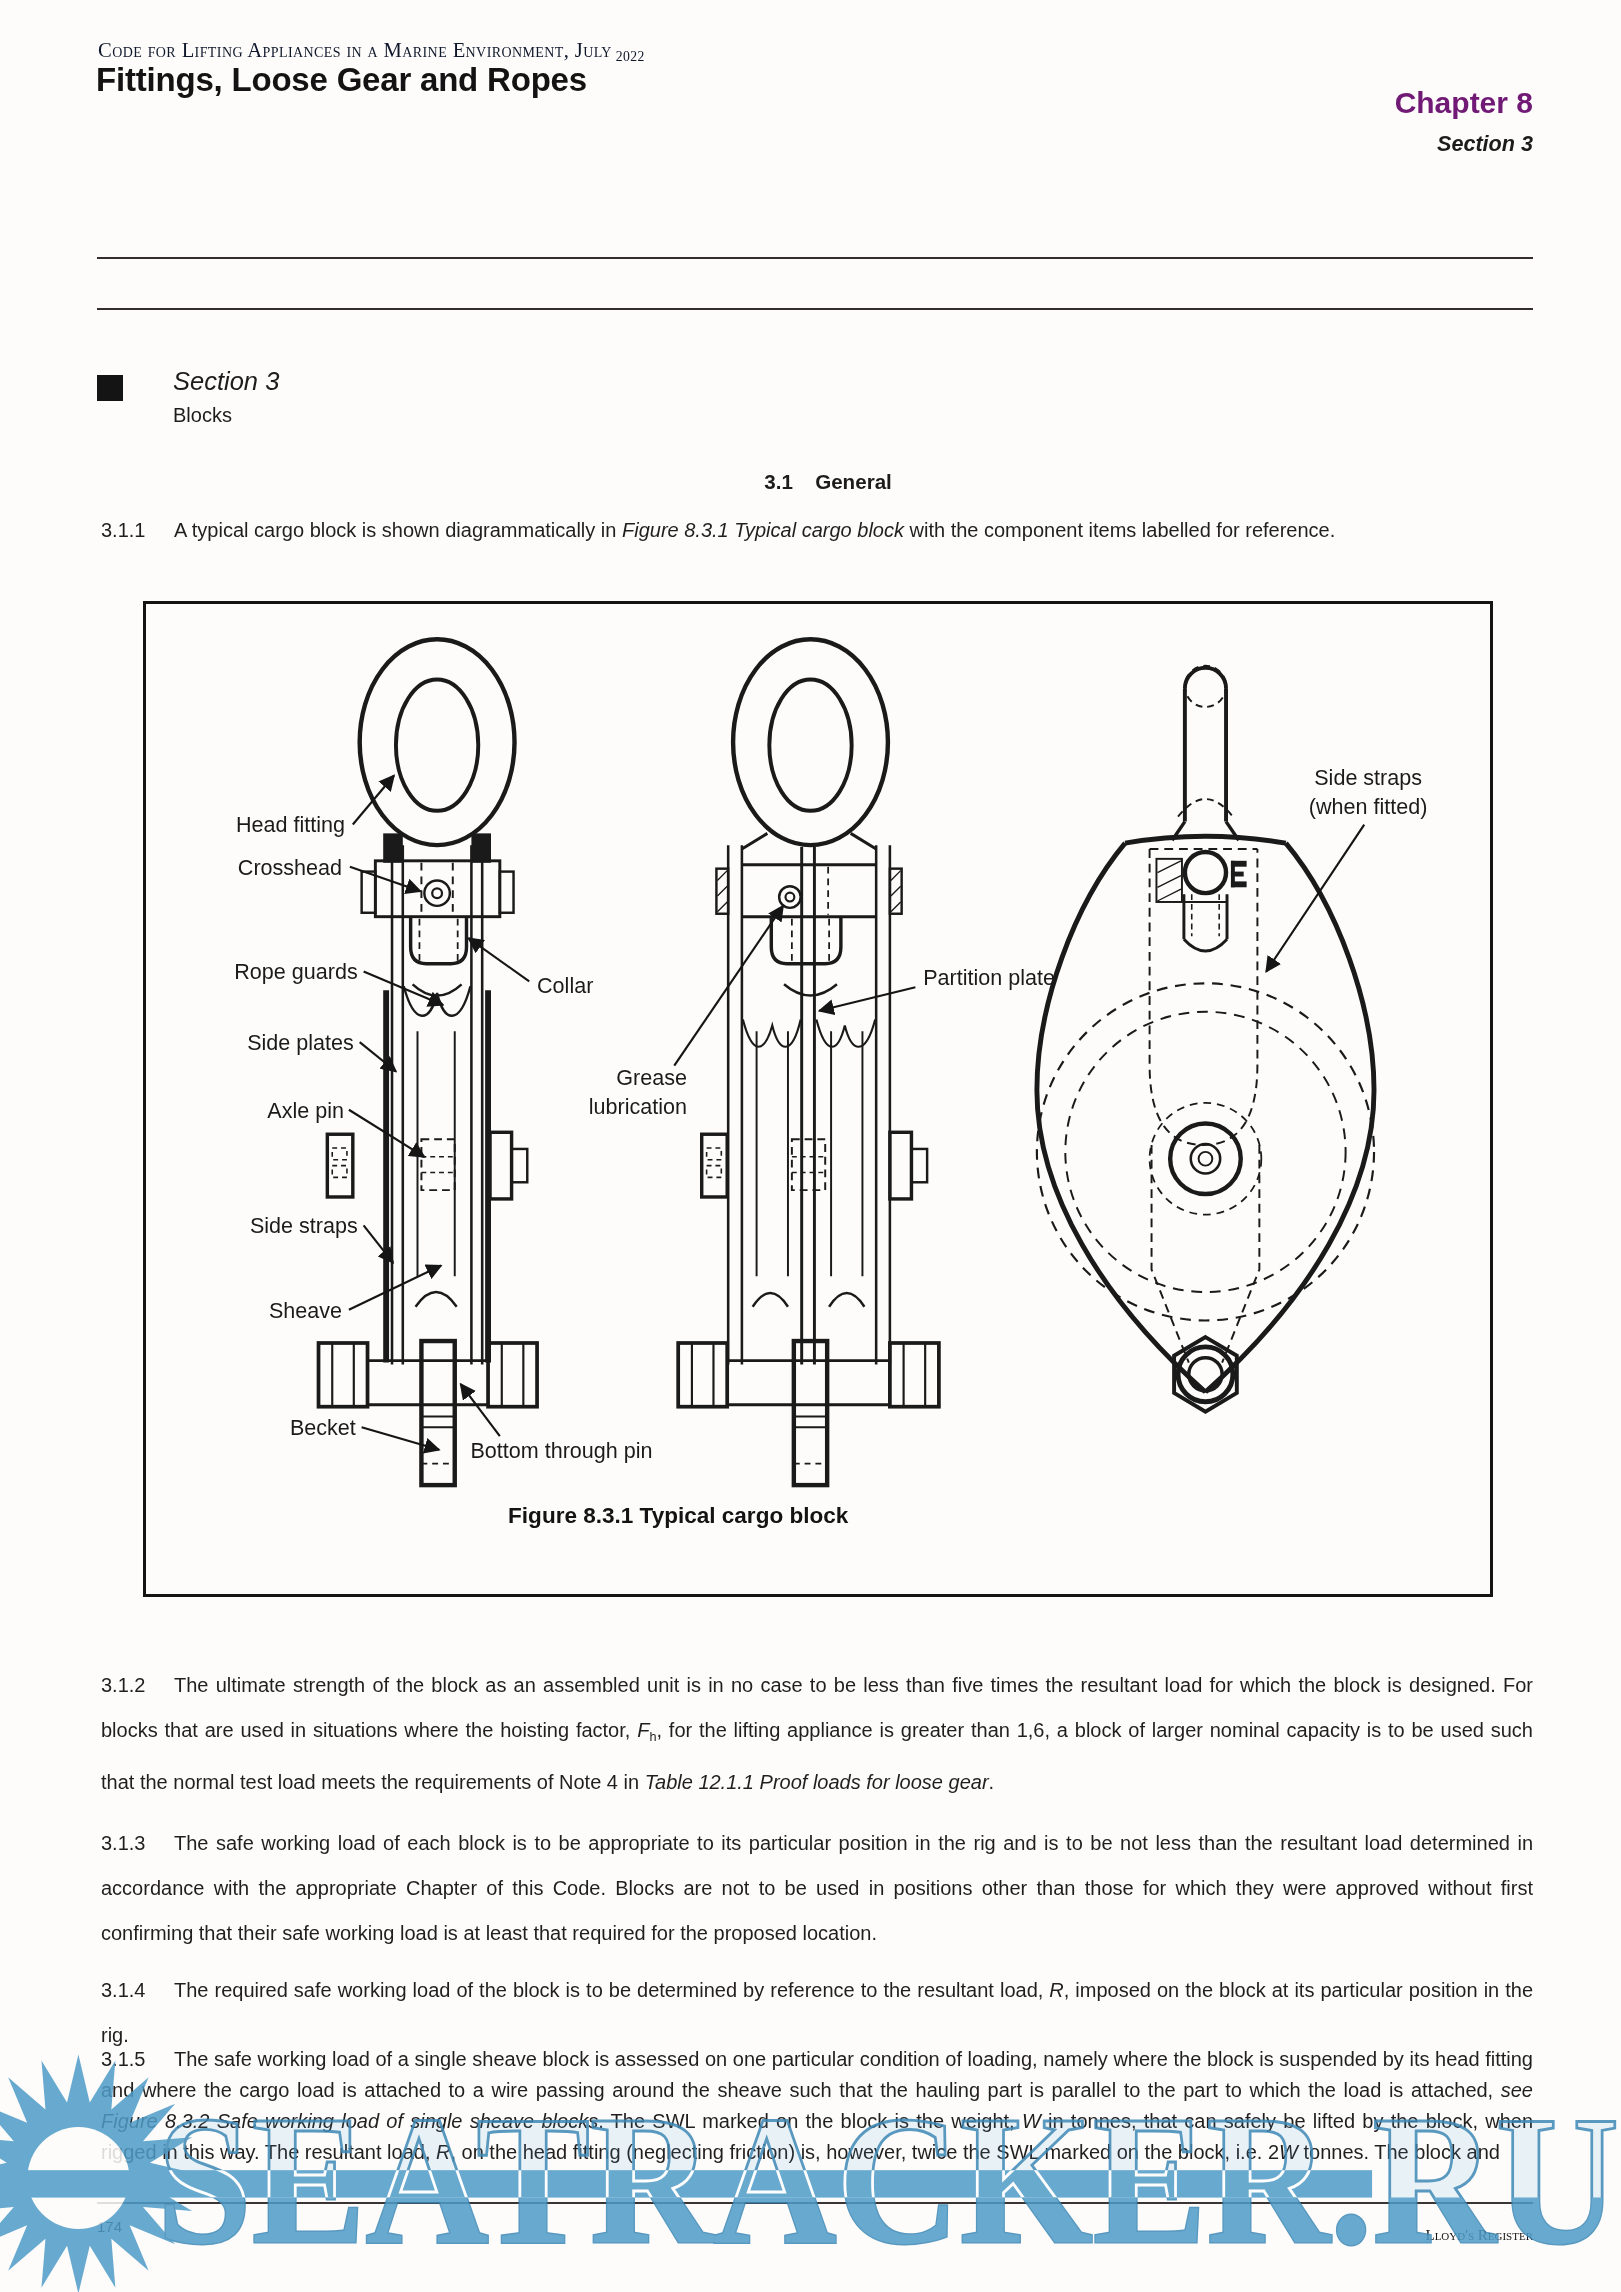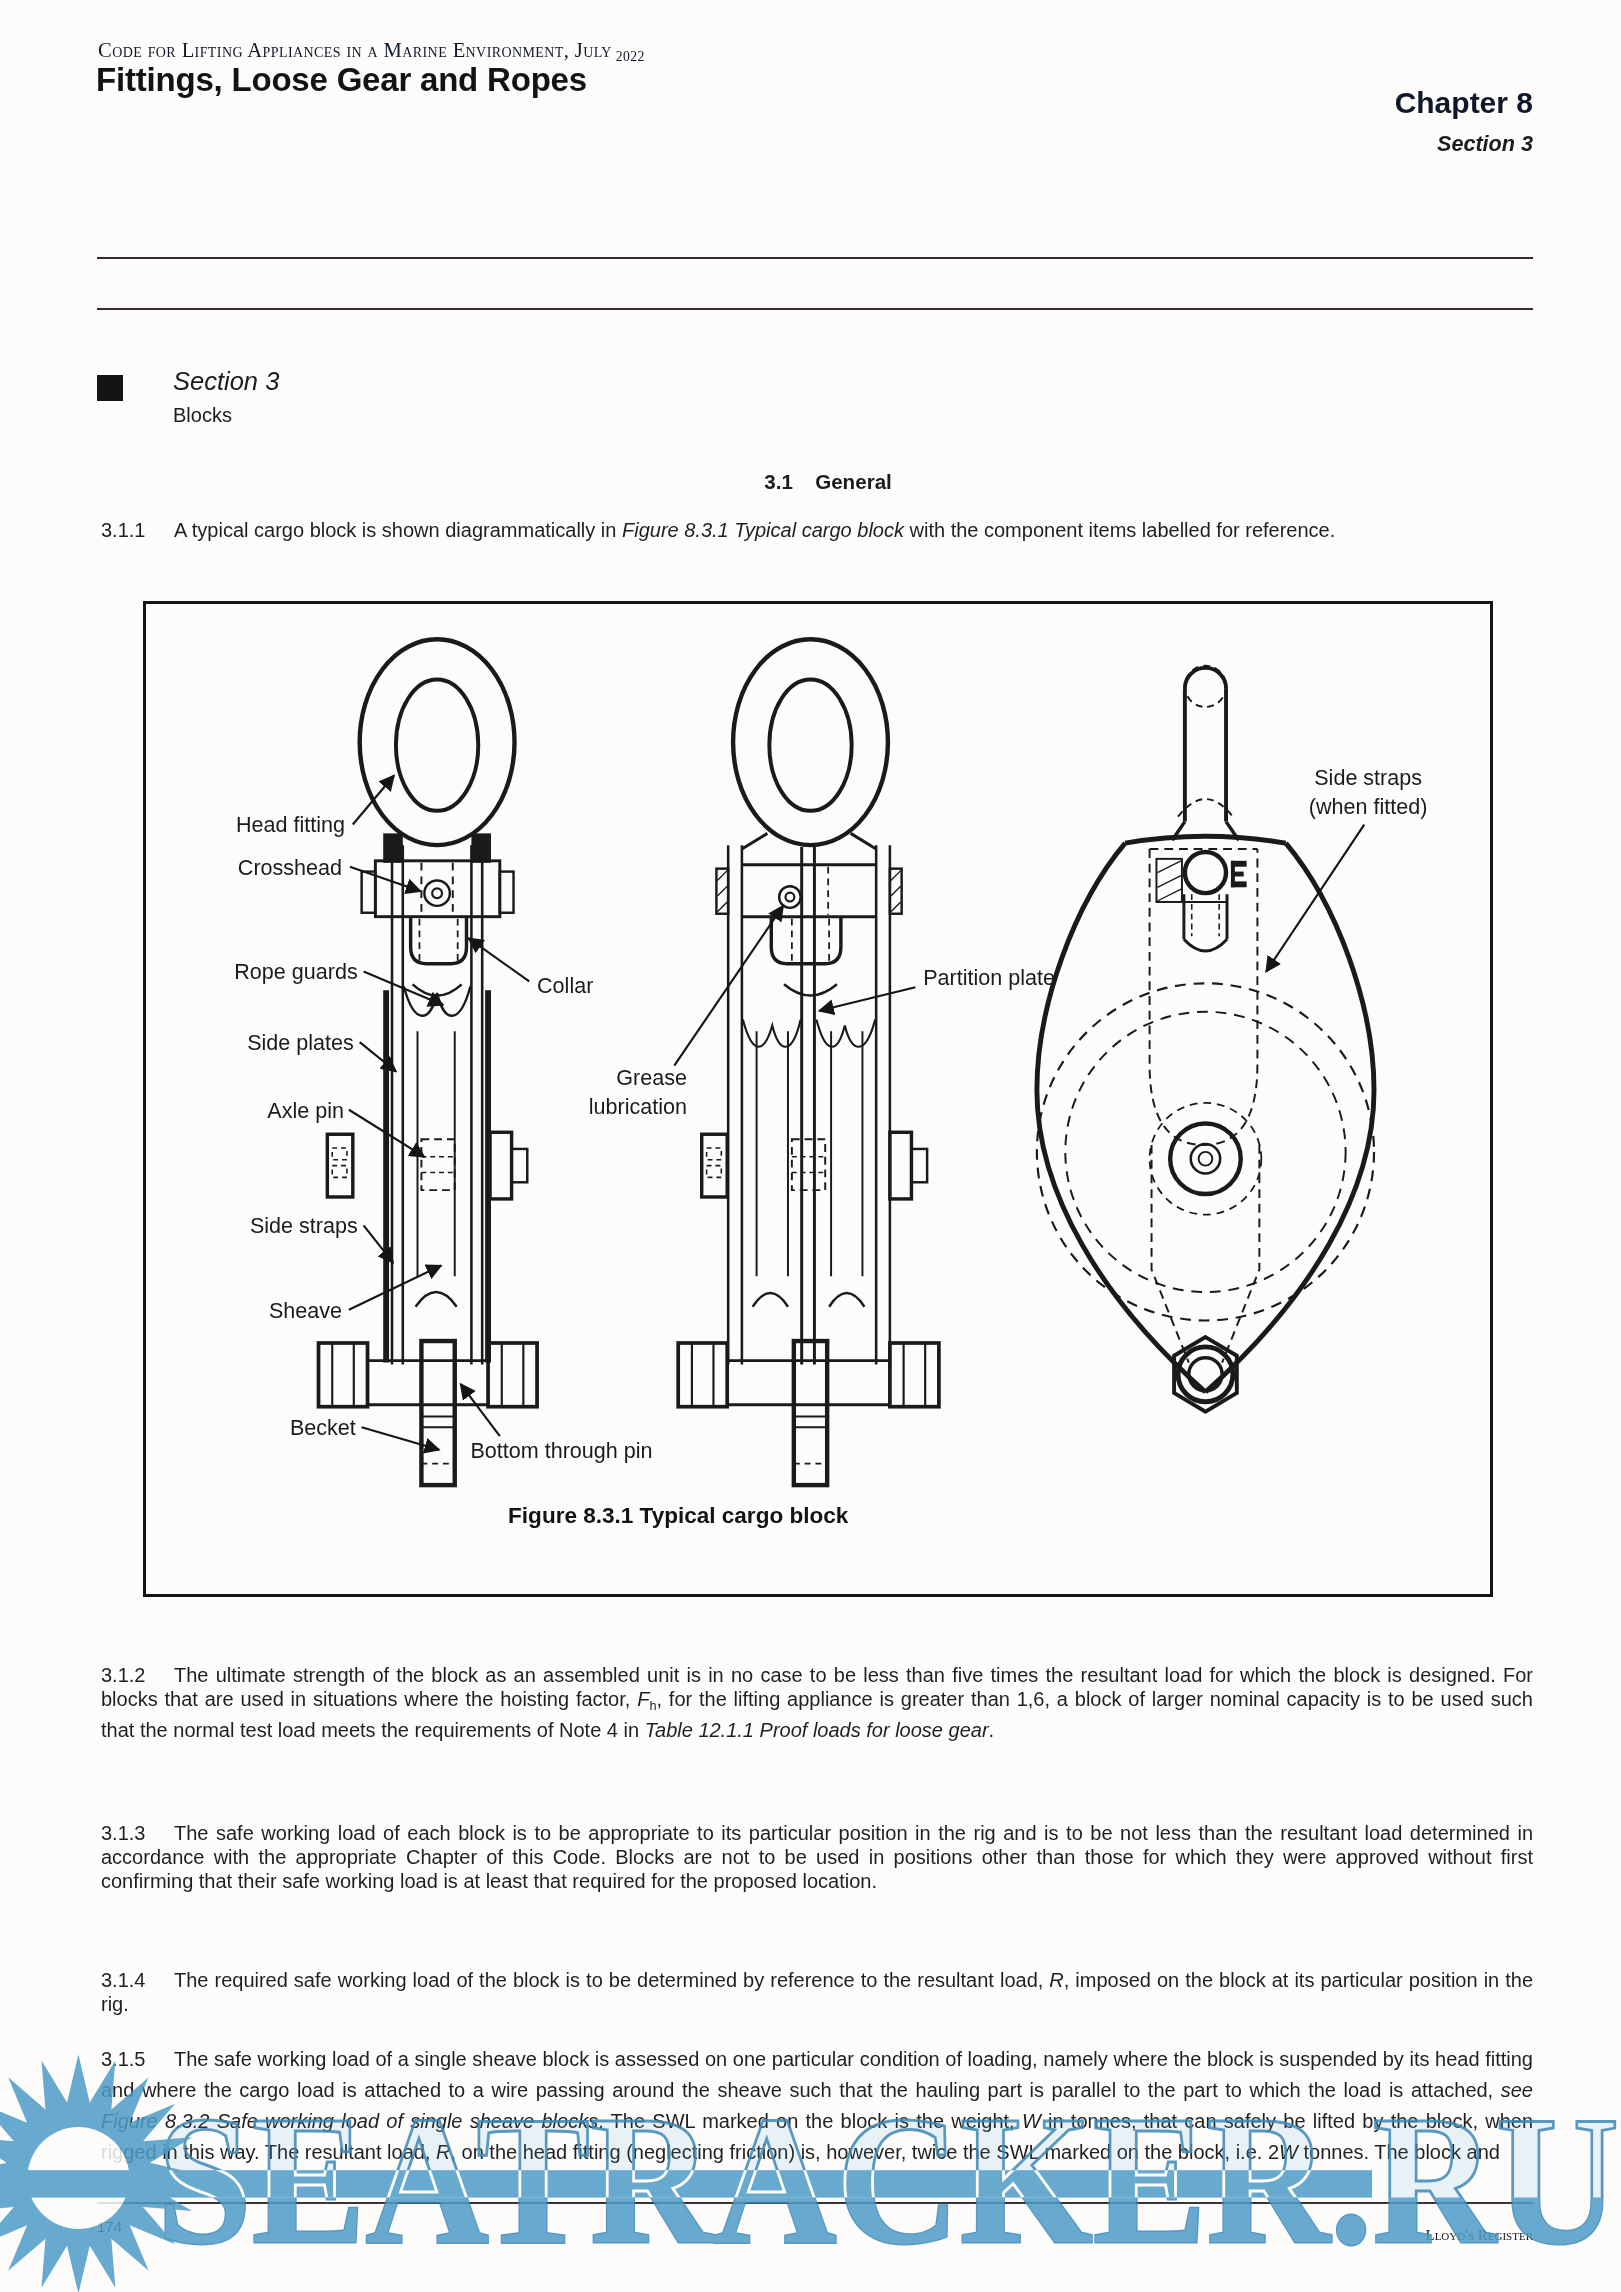--- a/index.html
+++ b/index.html
@@ -6,30 +6,30 @@
   body {
     width:1621px; height:2293px; position:relative;
     background:#fdfcfb; overflow:hidden;
     font-family:"Liberation Sans", sans-serif; color:#1d1b1b;
   }
   .abs { position:absolute; }
   
   .code-line { left:98px; top:39px; font-family:"Liberation Serif", serif; font-variant:small-caps; font-size:20.6px; letter-spacing:0.4px; color:#0f172a; }
   .code-year { font-size:13.7px; vertical-align:-3.9px; margin-left:3.9px; }
   .doc-title { left:96px; top:61px; font-size:33px; font-weight:700; letter-spacing:-0.2px; color:#141212; }
-  .chapter   { right:88px; top:86px; font-size:30px; font-weight:700; text-align:right; color:#0f172a; }
+  .chapter   { right:88px; top:86px; font-size:30px; font-weight:700; text-align:right; color:#701a75; }
   .section-right { right:88px; top:131px; font-size:21.6px; font-weight:600; font-style:italic; text-align:right; }
   .rule { left:97px; width:1436px; height:0; border-top:2px solid #332d2d; }
   
   .bullet { left:97px; top:375px; width:25.5px; height:25.5px; background:#141414; }
   .kicker { left:173px; top:367px; font-size:25.5px; font-style:italic; font-weight:500; }
   .blocks-title { left:173px; top:404px; font-size:20px; font-weight:400; }
   .h31 { left:101px; top:470px; width:1432px; font-size:20.6px; font-weight:700;text-align:center; }
   
-  .para { position:absolute; left:101px; width:1432px; font-size:20px; line-height:24px; text-align:justify; color:#211e1e; }
+  .para { position:absolute; left:101px; width:1432px; font-size:20px; line-height:45px; text-align:justify; color:#211e1e; }
   .pnum { display:inline-block; width:73px; font-style:normal; }
   sub { font-size:12.7px; vertical-align:-3.9px; }
   
   .fig-frame { left:143px; top:601px; width:1344px; height:990px; border:3.9px solid #141414; background:transparent; }
   
   .overlay { position:absolute; left:0; top:0; pointer-events:none; }
   .ln   { stroke:#1a1a1a; fill:none; }
   .fillb{ fill:#1a1a1a; stroke:none; }
   .lbl  { font-family:"Liberation Sans", sans-serif; font-size:22px; fill:#1c1a1a; }
   .cap  { font-family:"Liberation Sans", sans-serif; font-size:23px; font-weight:700; fill:#141212; }

